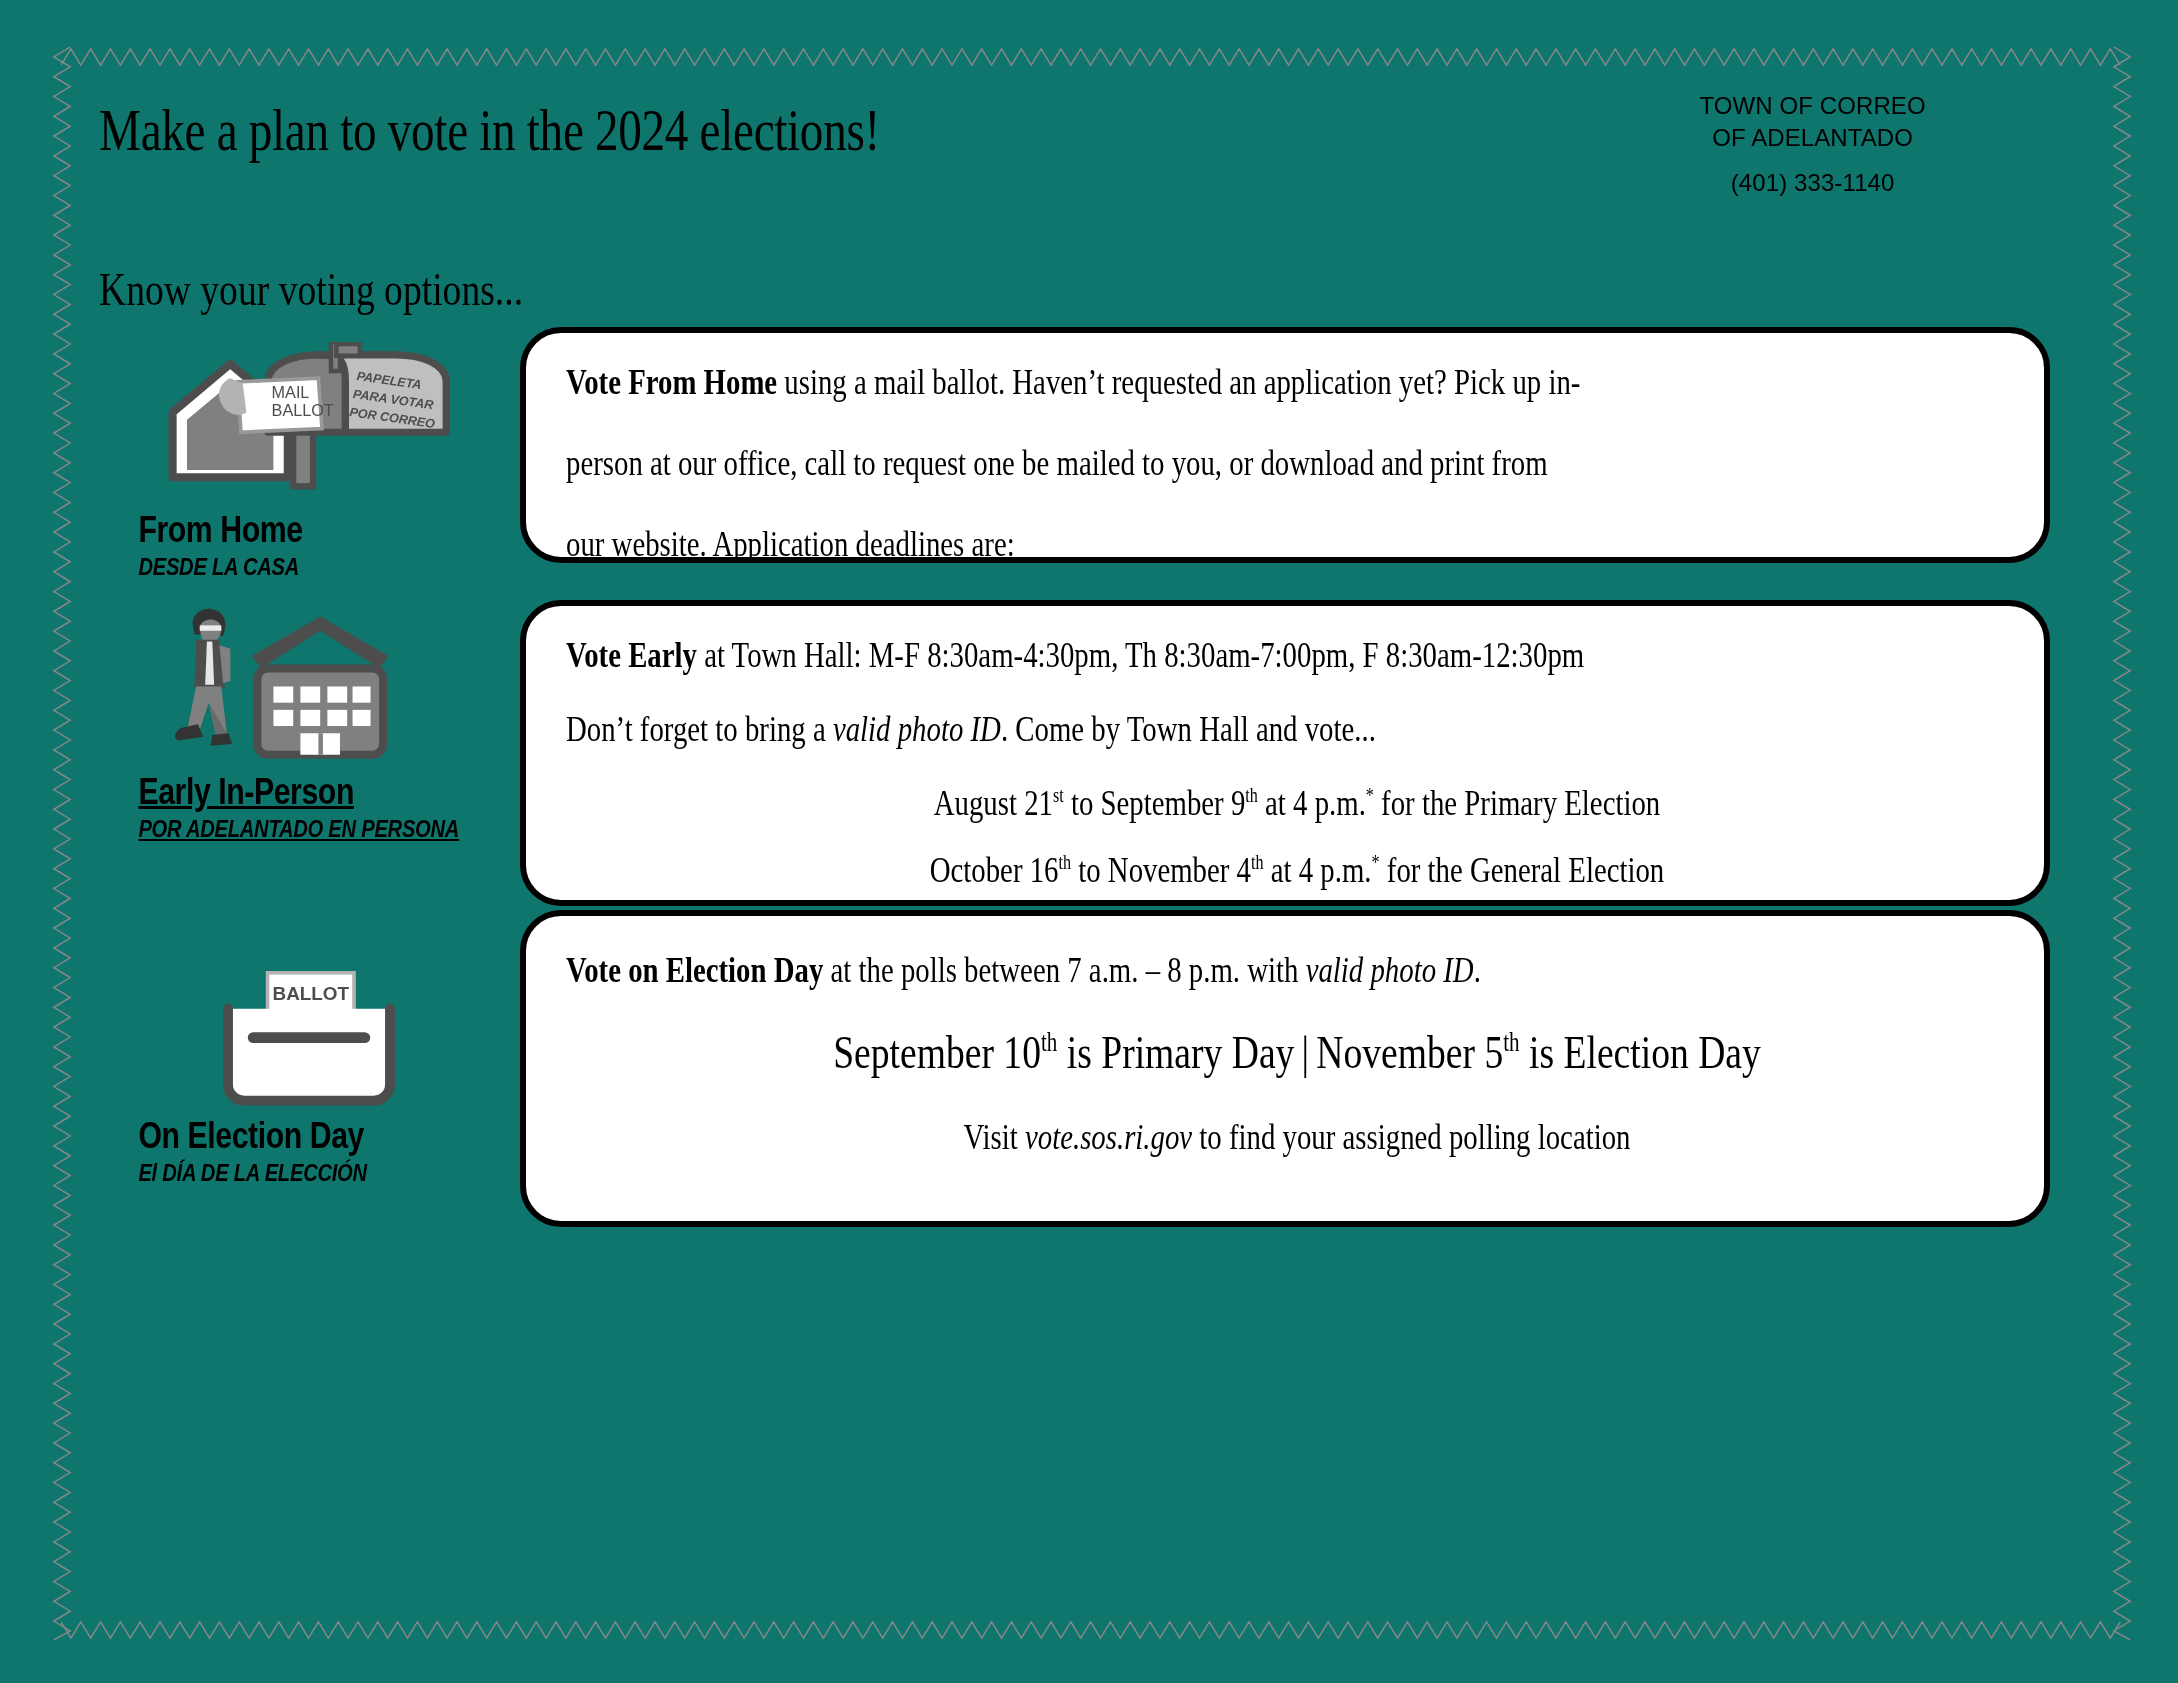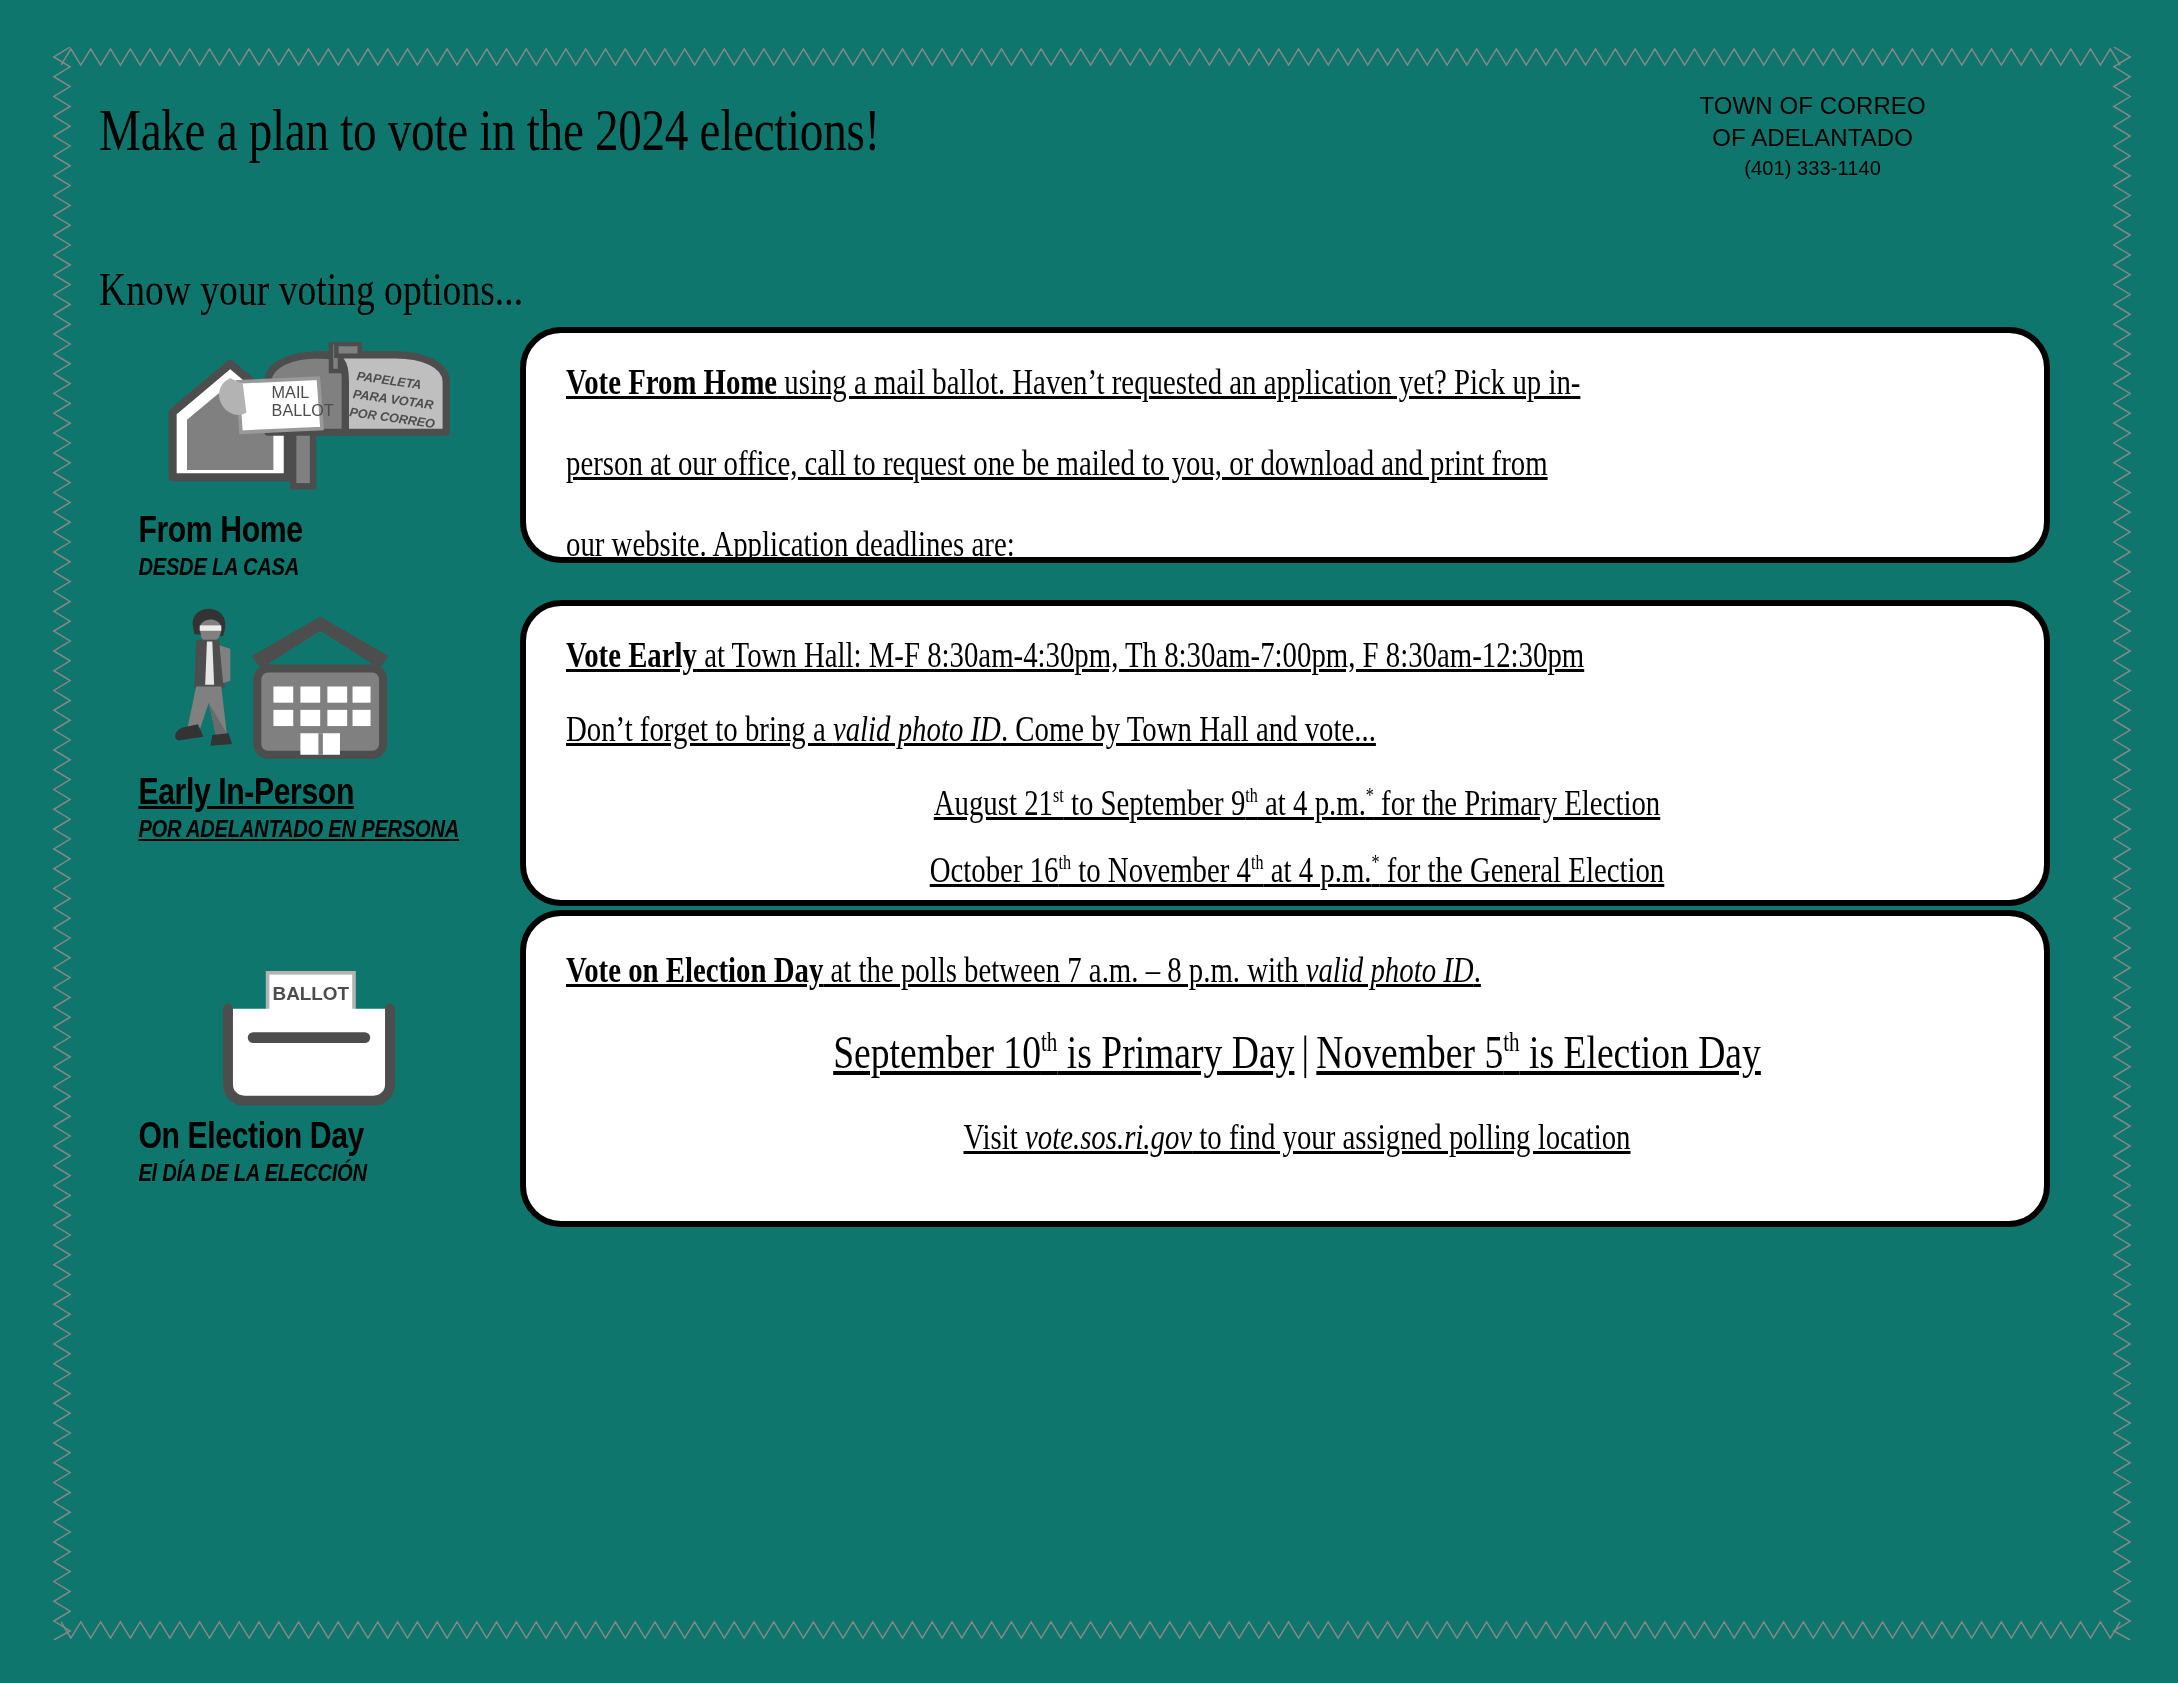--- a/index.html
+++ b/index.html
@@ -69,21 +69,22 @@
     right: 14.4px;
     top: 3.6px;
     width: 540px;
     text-align: center;
     font-family: "Liberation Sans", sans-serif;
     font-size: 24px;
     line-height: 1.36;
     letter-spacing: 0.1px;
   }
   .org-block .phone {
-    font-size: 20px;
+    font-size: 24px;
+    margin-top: 12px;
   }
 
   
   .row {
     position: absolute;
     left: 0;
     width: 2007px;
   }
   #row1 { top: 236px;  height: 241px; }
   #row2 { top: 493px;  height: 317px; }
@@ -138,21 +139,20 @@
     background: #ffffff;
     box-sizing: border-box;
     overflow: hidden;
   }
   #box1 { top: 5.4px;  height: 236px; }
   #box2 { top: 21px;  height: 306px; }
   #box3 { top: 0px;  height: 317px; }
 
   .box-inner {
     padding: 31px 16px 0 40px;
-    text-decoration: underline;
   }
   .btxt {
     font-family: "Liberation Serif", serif;
     font-size: 36px;
     line-height: 1.0;
     transform: scaleX(0.80);
     transform-origin: left center;
     white-space: nowrap;
   }
   .btxt.center {

